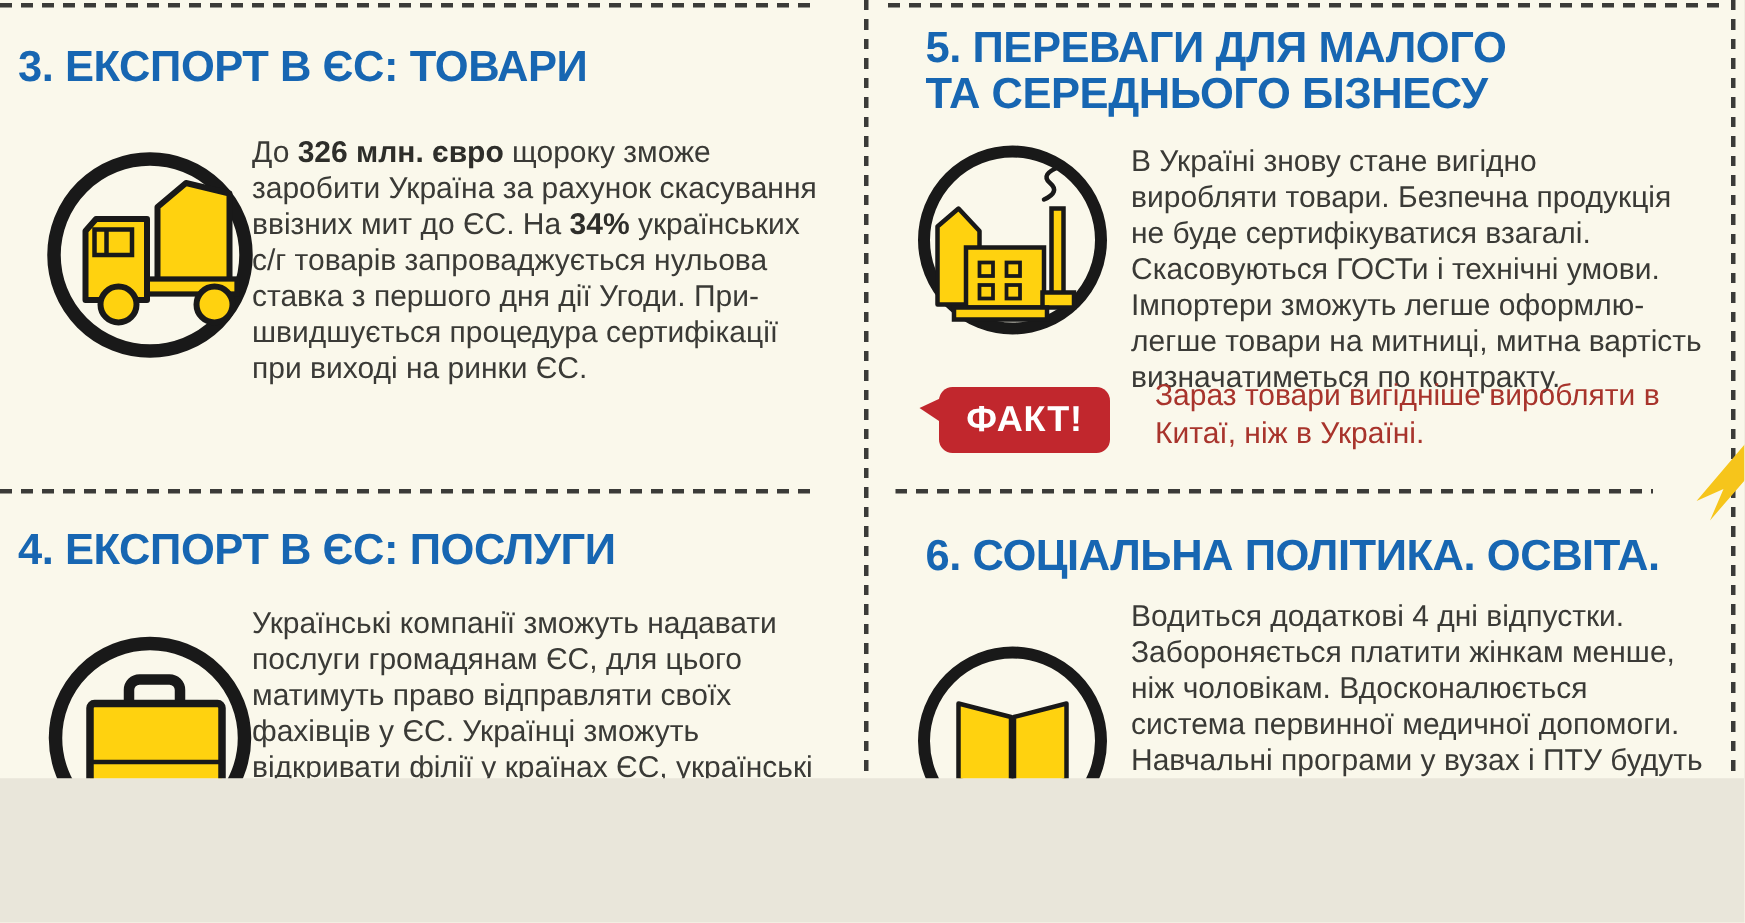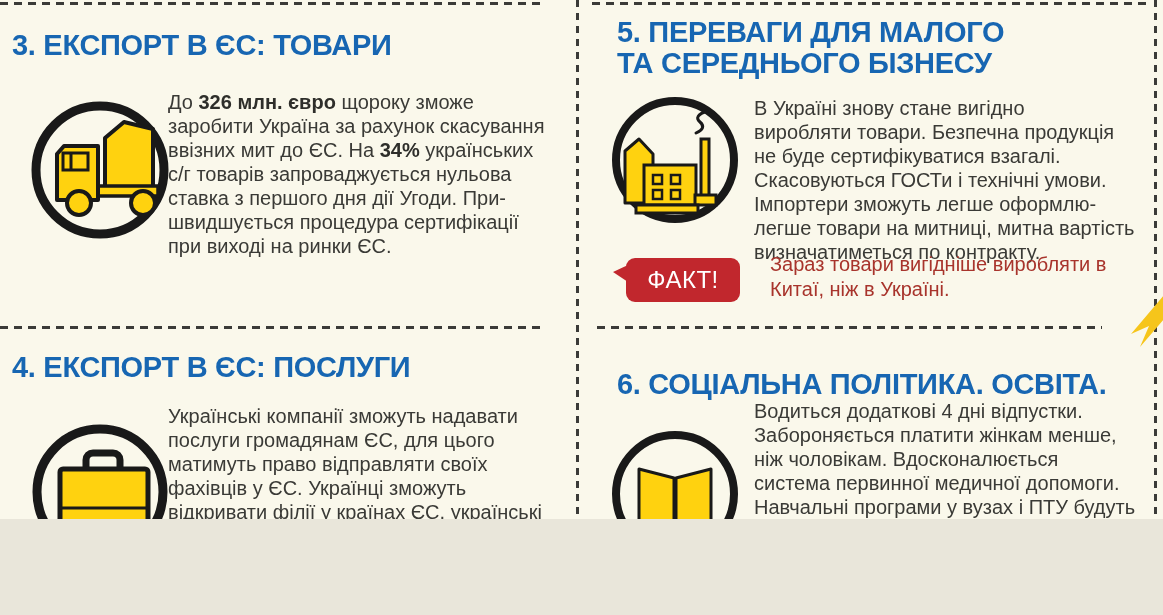--- a/index.html
+++ b/index.html
@@ -31,21 +31,21 @@
     white-space:pre-line;
   }
   .sec-text b { font-weight:bold; color:#2e2e2a; }
   .icon-wrap { position:absolute; }
 
   
   #fact-badge {
     position:absolute; left:626px; top:258px; width:114px; height:44px;
     background:#c1272d; border-radius:9px;
     display:flex; align-items:center; justify-content:center;
-    color:#ffffff; font-weight:normal; font-size:24px; letter-spacing:0.5px;
+    color:#ffffff; font-weight:bold; font-size:24px; letter-spacing:0.5px;
   }
   #fact-badge::before {
     content:""; position:absolute; left:-13px; top:7px;
     border-top:7px solid transparent; border-bottom:10px solid transparent;
     border-right:15px solid #c1272d;
   }
   #fact-text {
     position:absolute; left:754px; top:252px; width:390px;
     color:#a8342c; font-size:20px; line-height:25px; white-space:pre-line;margin-left:16px;
   }
@@ -132,21 +132,21 @@
 
   <p class="sec-text" style="left:168px; top:404px; width:410px;">Українські компанії зможуть надавати
 послуги громадянам ЄС, для цього
 матимуть право відправляти своїх
 фахівців у ЄС. Українці зможуть
 відкривати філії у країнах ЄС, українські
 інвестиції в ЄС отримають додатковий
 захист. Проте Угода встановлює і
 продукція на експорт послуг.</p>
 
-  <h2 class="sec-title" style="left:617px; top:369px;">6. СОЦІАЛЬНА ПОЛІТИКА. ОСВІТА.</h2>
+  <h2 class="sec-title" style="left:617px; top:356px;">6. СОЦІАЛЬНА ПОЛІТИКА. ОСВІТА.</h2>
 
   <div class="icon-wrap" style="left:608px; top:427px;">
     <svg width="134" height="134" viewBox="0 0 134 134">
       <circle cx="67" cy="67" r="59" fill="none" stroke="#191919" stroke-width="8"></circle>
       <polygon points="31,42 66,51 66,102 31,93" fill="#ffd20f" stroke="#191919" stroke-width="3" stroke-linejoin="round"></polygon>
       <polygon points="103,42 68,51 68,102 103,93" fill="#ffd20f" stroke="#191919" stroke-width="3" stroke-linejoin="round"></polygon>
       <line x1="67" y1="51" x2="67" y2="102" stroke="#191919" stroke-width="2.5"></line>
     </svg>
   </div>
 

